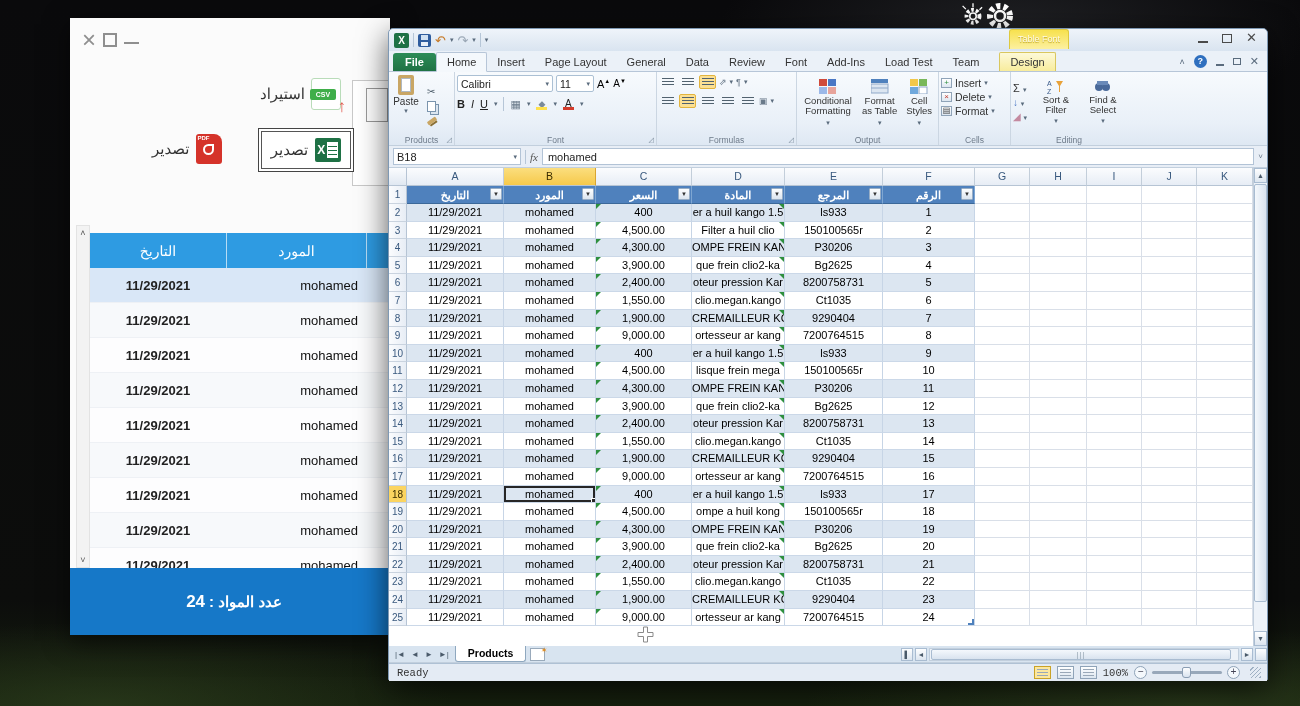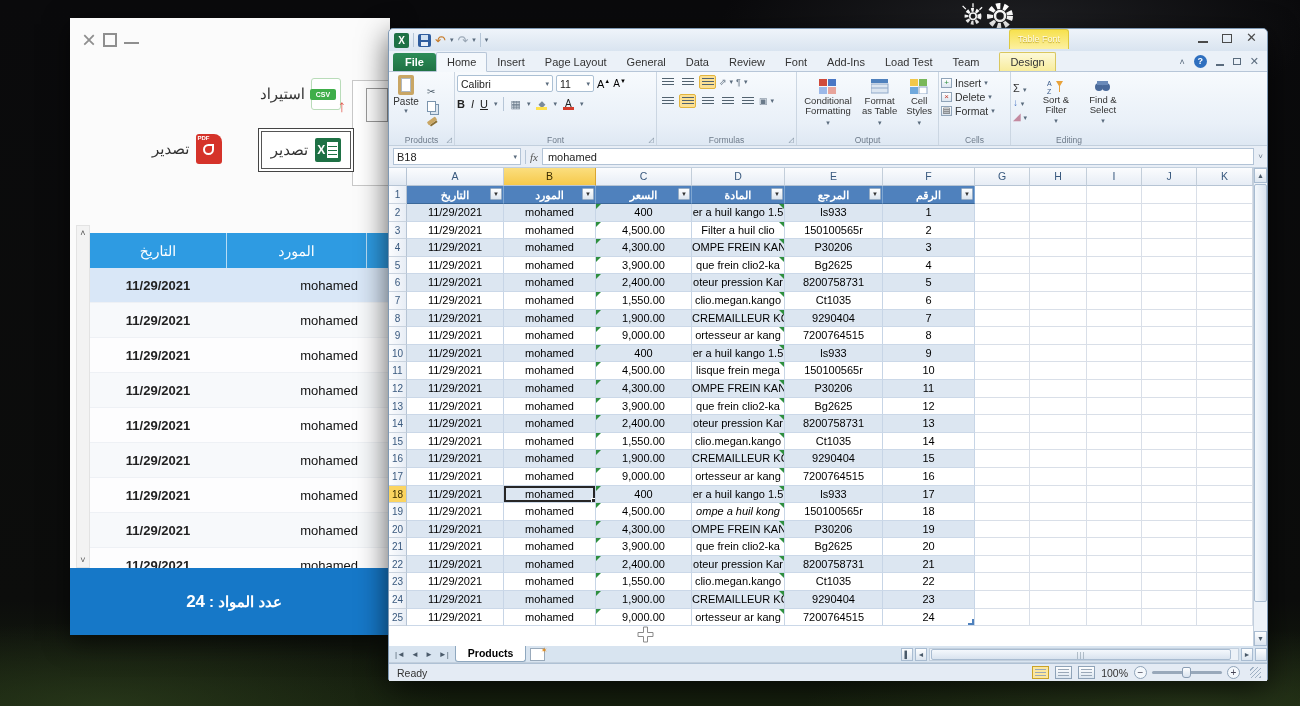--- a/index.html
+++ b/index.html
@@ -142,21 +142,21 @@
   .sheetbar { position:relative; height:17px; background:#D8E4F0; border-bottom:1px solid #C2CFDD; display:flex; align-items:center; font-size:8px; color:#4a5a6a; }
   .snav { display:flex; gap:6px; padding:0 6px; font-size:8px; }
   .stab { background:#fff; border:1px solid #8FA8BF; border-top:none; padding:1px 12px 2px; font-size:10.5px; font-weight:bold; color:#000; border-radius:0 0 3px 3px; margin-right:4px; }
   .newsheet { position:relative; width:15px; height:13px; background:#fff; border:1px solid #9ab; }
   .newsheet i { position:absolute; right:-3px; top:-3px; color:#E08A1E; font-size:8px; font-style:normal; }
   .hsplit { margin-left:auto; display:flex; align-items:center; gap:2px; }
   .hbox { width:12px; height:13px; background:linear-gradient(#FDFEFF,#DCE5EF); border:1px solid #A9BCD1; text-align:center; line-height:12px; font-size:7px; }
   .htrack { width:310px; height:13px; background:#EDF2F8; border:1px solid #C2CFDD; position:relative; }
   .hthumb { position:absolute; left:1px; top:0; width:300px; height:11px; background:linear-gradient(#F4F8FC,#D9E3EF); border:1px solid #A9BCD1; border-radius:2px; text-align:center; line-height:10px; font-size:7px; color:#8a9aa8; letter-spacing:1px; }
   
-  .statusbar { position:relative; height:18px; background:#E4EBF4; border-top:1px solid #AFC1D4; display:flex; align-items:center; font-size:10.5px; color:#333; }
+  .statusbar { position:relative; height:18px; background:#E4EBF4; border-top:1px solid #AFC1D4; display:flex; align-items:center; font-size:10.5px; color:#333;font-family:Liberation Mono, monospace; }
   .ready { padding-left:8px; }
   .sright { position:absolute; right:6px; top:0; height:100%; display:flex; align-items:center; gap:6px; }
   .vbtn { width:17px; height:13px; border:1px solid #8FA3B8; background:linear-gradient(#fff,#dce6f0); position:relative; }
   .vbtn.on { background:#FCE79E; border-color:#C9A227; }
   .vbtn i { position:absolute; inset:2px; background:repeating-linear-gradient(#9aa8b8 0 1px, transparent 1px 3px); }
   .zoomctl { display:flex; align-items:center; gap:5px; }
   .zc { width:13px; height:13px; border:1px solid #8FA3B8; border-radius:50%; background:#F4F8FC; text-align:center; line-height:11px; font-size:10px; color:#445; }
   .ztrack { position:relative; width:70px; height:3px; background:#98A8BA; border-radius:2px; }
   .ztick { position:absolute; left:34px; top:-3px; width:1px; height:9px; background:#7a8a9a; }
   .zhandle { position:absolute; left:30px; top:-4px; width:9px; height:11px; background:linear-gradient(#FDFEFF,#D9E3EF); border:1px solid #8A9DB3; border-radius:2px 2px 3px 3px; }
@@ -773,21 +773,21 @@
             <div class="cell" style="width: 57px; line-height: 17.6px;"></div>
             <div class="cell" style="width: 55px; line-height: 17.6px;"></div>
             <div class="cell" style="width: 55px; line-height: 17.6px;"></div>
             <div class="cell" style="width: 56px; line-height: 17.6px;"></div>
           </div>
           <div class="grow" style="height: 17.6px;">
             <div class="gut" style="line-height: 17.6px;">19</div>
             <div class="cell tb" style="width: 97px; line-height: 17.6px;">11/29/2021</div>
             <div class="cell tb" style="width: 92px; line-height: 17.6px;">mohamed</div>
             <div class="cell tb" style="width: 96px; line-height: 17.6px;">4,500.00<i class="tri-l"></i></div>
-            <div class="cell tb" style="width: 93px; line-height: 17.6px; font-style: italic;">ompe a huil kong<i class="tri-r"></i></div>
+            <div class="cell tb" style="width: 93px; line-height: 17.6px;">ompe a huil kong<i class="tri-r"></i></div>
             <div class="cell tb" style="width: 98px; line-height: 17.6px;">150100565r</div>
             <div class="cell tb" style="width: 92px; line-height: 17.6px;">18</div>
             <div class="cell" style="width: 55px; line-height: 17.6px;"></div>
             <div class="cell" style="width: 57px; line-height: 17.6px;"></div>
             <div class="cell" style="width: 55px; line-height: 17.6px;"></div>
             <div class="cell" style="width: 55px; line-height: 17.6px;"></div>
             <div class="cell" style="width: 56px; line-height: 17.6px;"></div>
           </div>
           <div class="grow" style="height: 17.6px;">
             <div class="gut" style="line-height: 17.6px;">20</div>

